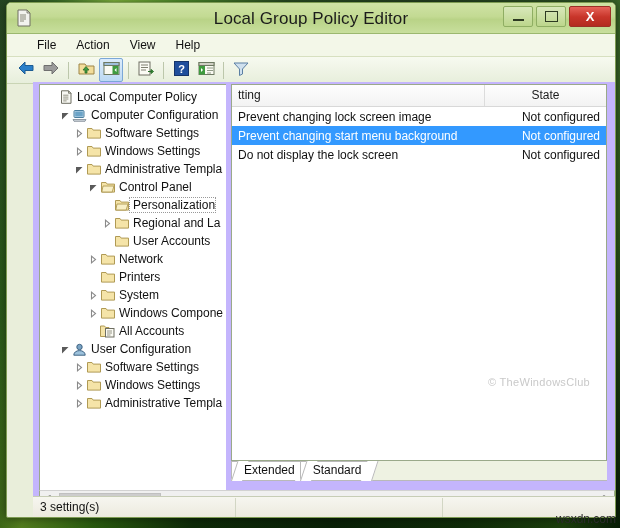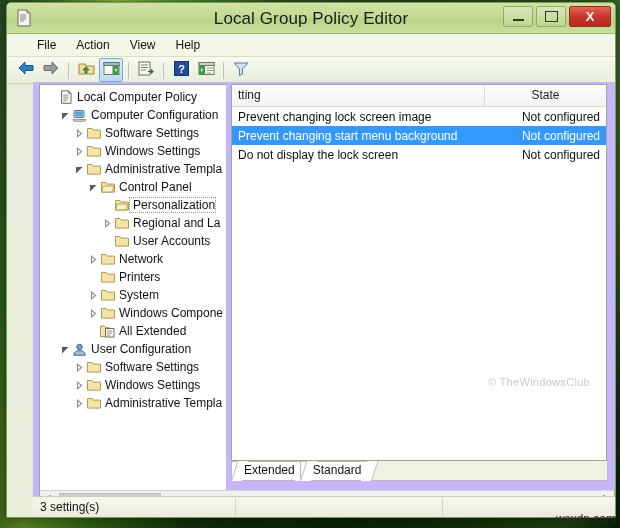--- a/index.html
+++ b/index.html
@@ -452,21 +452,21 @@
             <span class="twist"></span>
             <span class="ticon">
               <svg width="15" height="13" viewBox="0 0 15 13">
                 <path d="M.5 1h4l1.2 1.5H9v9H.5z" fill="#f5e4a8" stroke="#b09a54" stroke-width="1"></path>
                 <rect x="5.5" y="3.5" width="8.5" height="8.5" fill="#fbfbf4" stroke="#6e6e62" stroke-width="1"></rect>
                 <g stroke="#8a8a7a" stroke-width=".9">
                   <path d="M7 6h5M7 8h5M7 10h3.5"></path>
                 </g>
               </svg>
             </span>
-            <span class="tlabel">All Extended</span>
+            <span class="tlabel">All Accounts</span>
           </div>
           <div class="trow" style="padding-left: 16px; text-align: right;">
             <span class="twist">
               <svg width="9" height="9" viewBox="0 0 9 9">
                 <path d="M1 2h6.5L1 8.5z" fill="#5a5a5a"></path>
               </svg>
             </span>
             <span class="ticon">
               <svg width="15" height="13" viewBox="0 0 15 13">
                 <circle cx="7.5" cy="4" r="2.7" fill="#7ba4c4" stroke="#406484" stroke-width="1"></circle>

